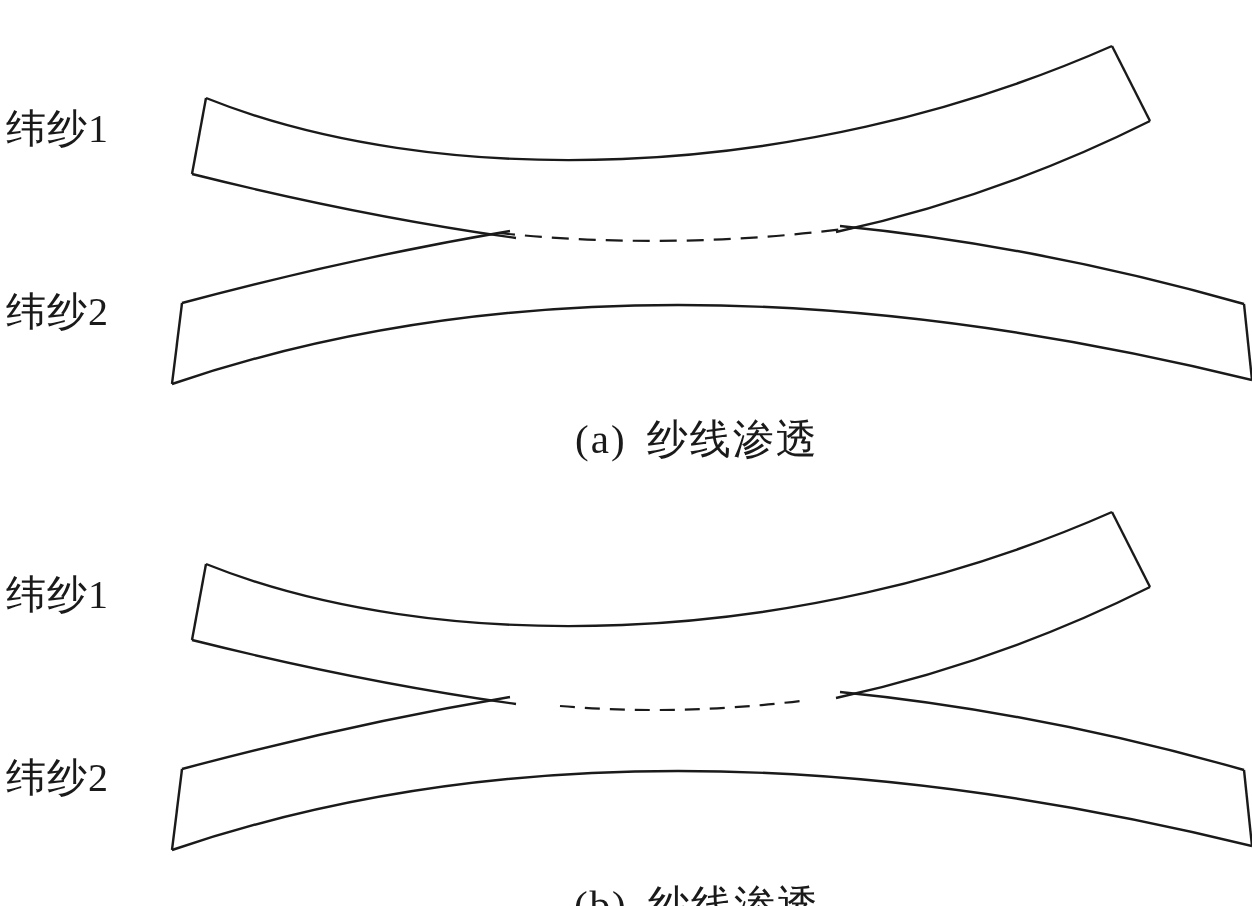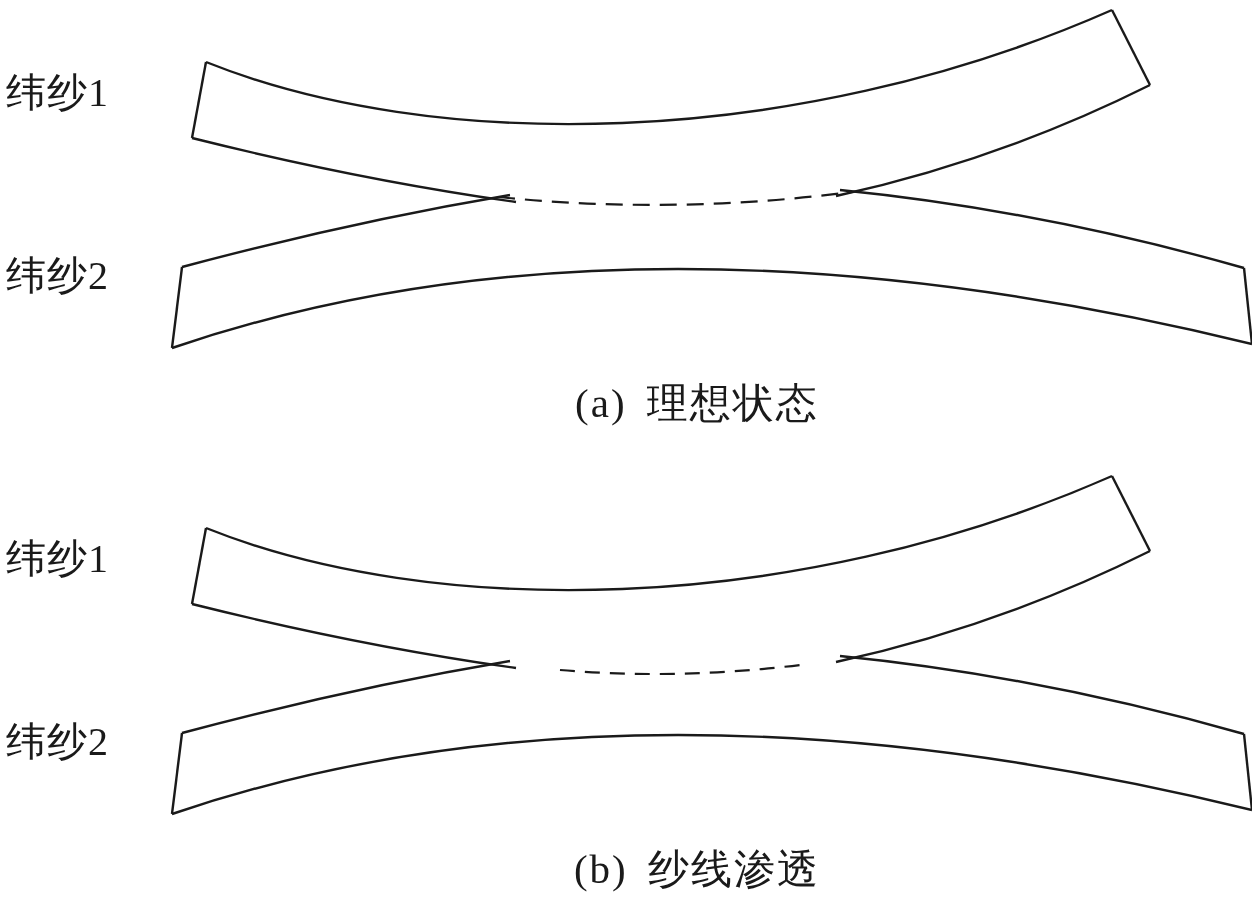--- a/index.html
+++ b/index.html
@@ -17,20 +17,21 @@
   }
   .canvas {
     position: absolute;
     inset: 0;
     background: #ffffff;
   }
   .figure {
     position: absolute;
     left: 0;
     width: 1252px;
+    margin-top: 36px;
   }
   #fig-a { top: 0; height: 452px; }
   #fig-b { top: 466px; height: 440px; }
 
   .figure svg {
     position: absolute;
     top: 0;
     left: 0;
   }
   .figure svg path {
@@ -82,21 +83,21 @@
       <path d="M840,190 Q1040,210 1244,268"></path>
       <path d="M172,348 Q630,192 1252,344"></path>
       <path d="M182,267 L172,348"></path>
       <path d="M1244,268 L1252,344"></path>
 
       <path class="contact-dashed" d="M498,197 Q674,215 852,192" stroke-dasharray="17 10"></path>
     </svg>
 
     <div class="yarn-label label-1">纬纱1</div>
     <div class="yarn-label label-2">纬纱2</div>
-    <div class="caption">(a) 理想状态</div>
+    <div class="caption">(a) 纱线渗透</div>
   </section>
 
   <section class="figure" id="fig-b">
     <svg width="1252" height="360" viewBox="0 0 1252 360">
 
       <path d="M206,62 C430,152 790,152 1112,10"></path>
       <path d="M206,62 L192,138"></path>
       <path d="M1112,10 L1150,85"></path>
       <path d="M192,138 Q360,180 516,202"></path>
       <path d="M836,196 Q1000,160 1150,85"></path>

